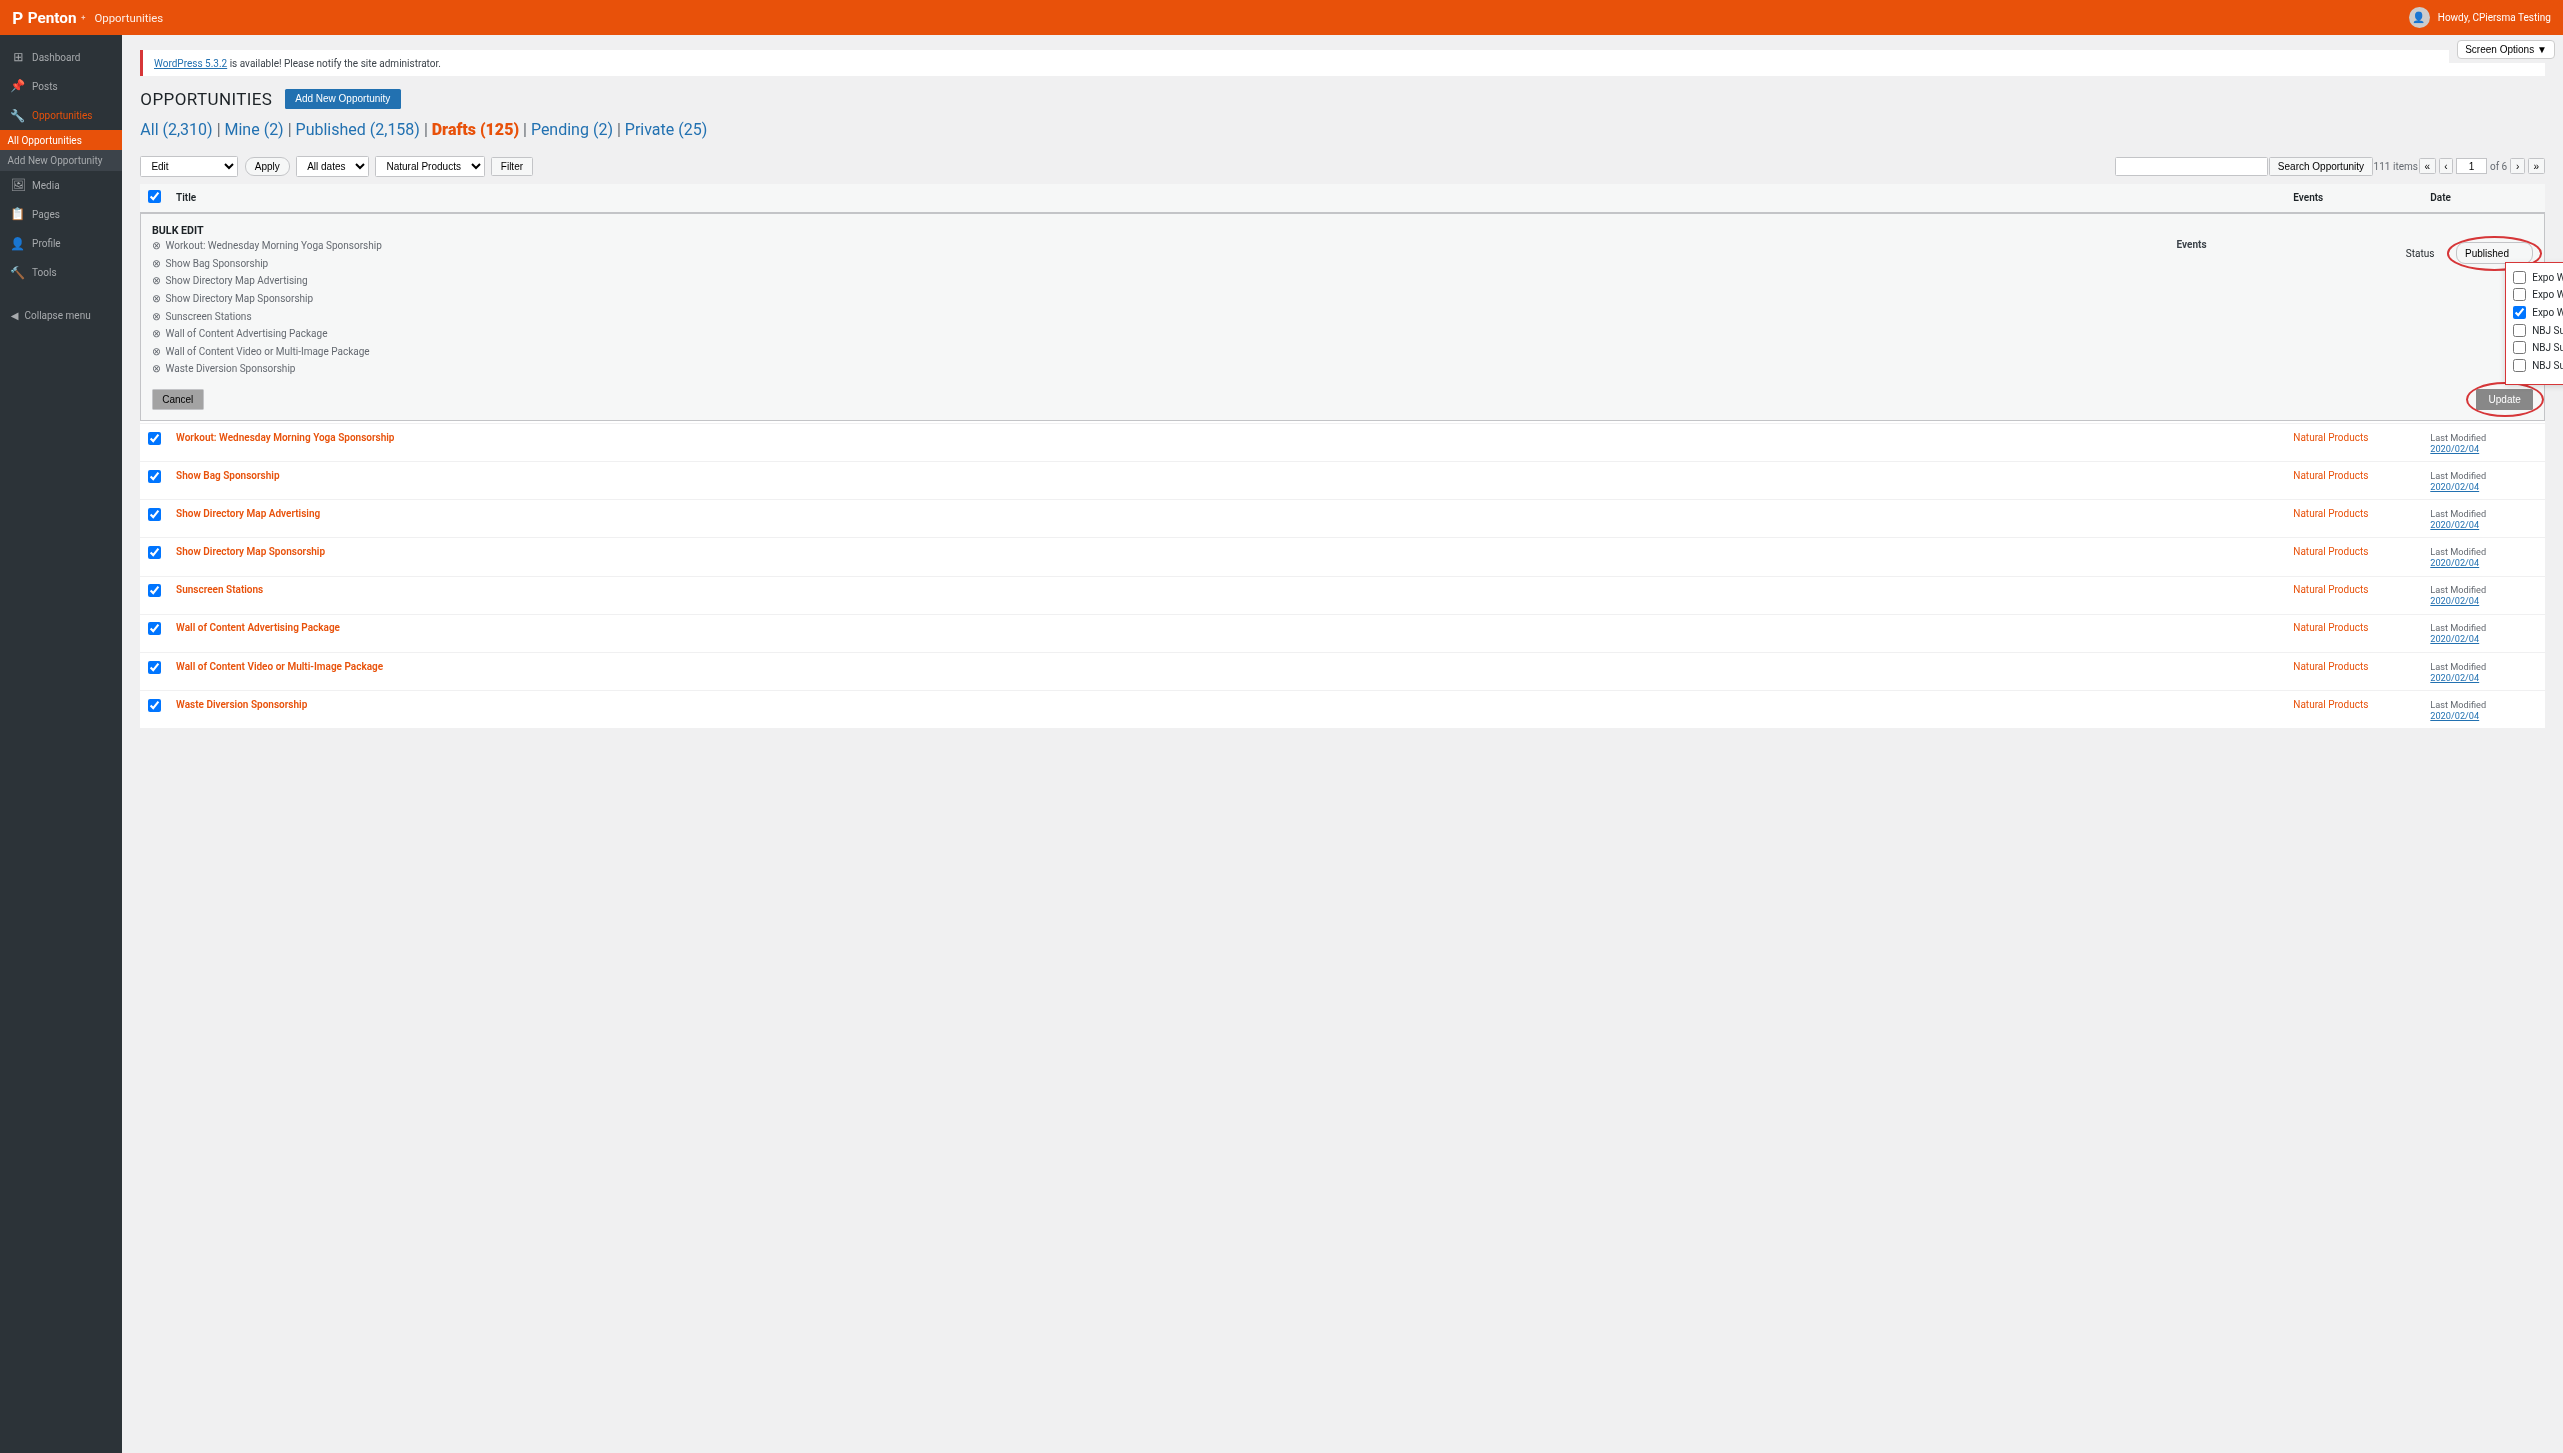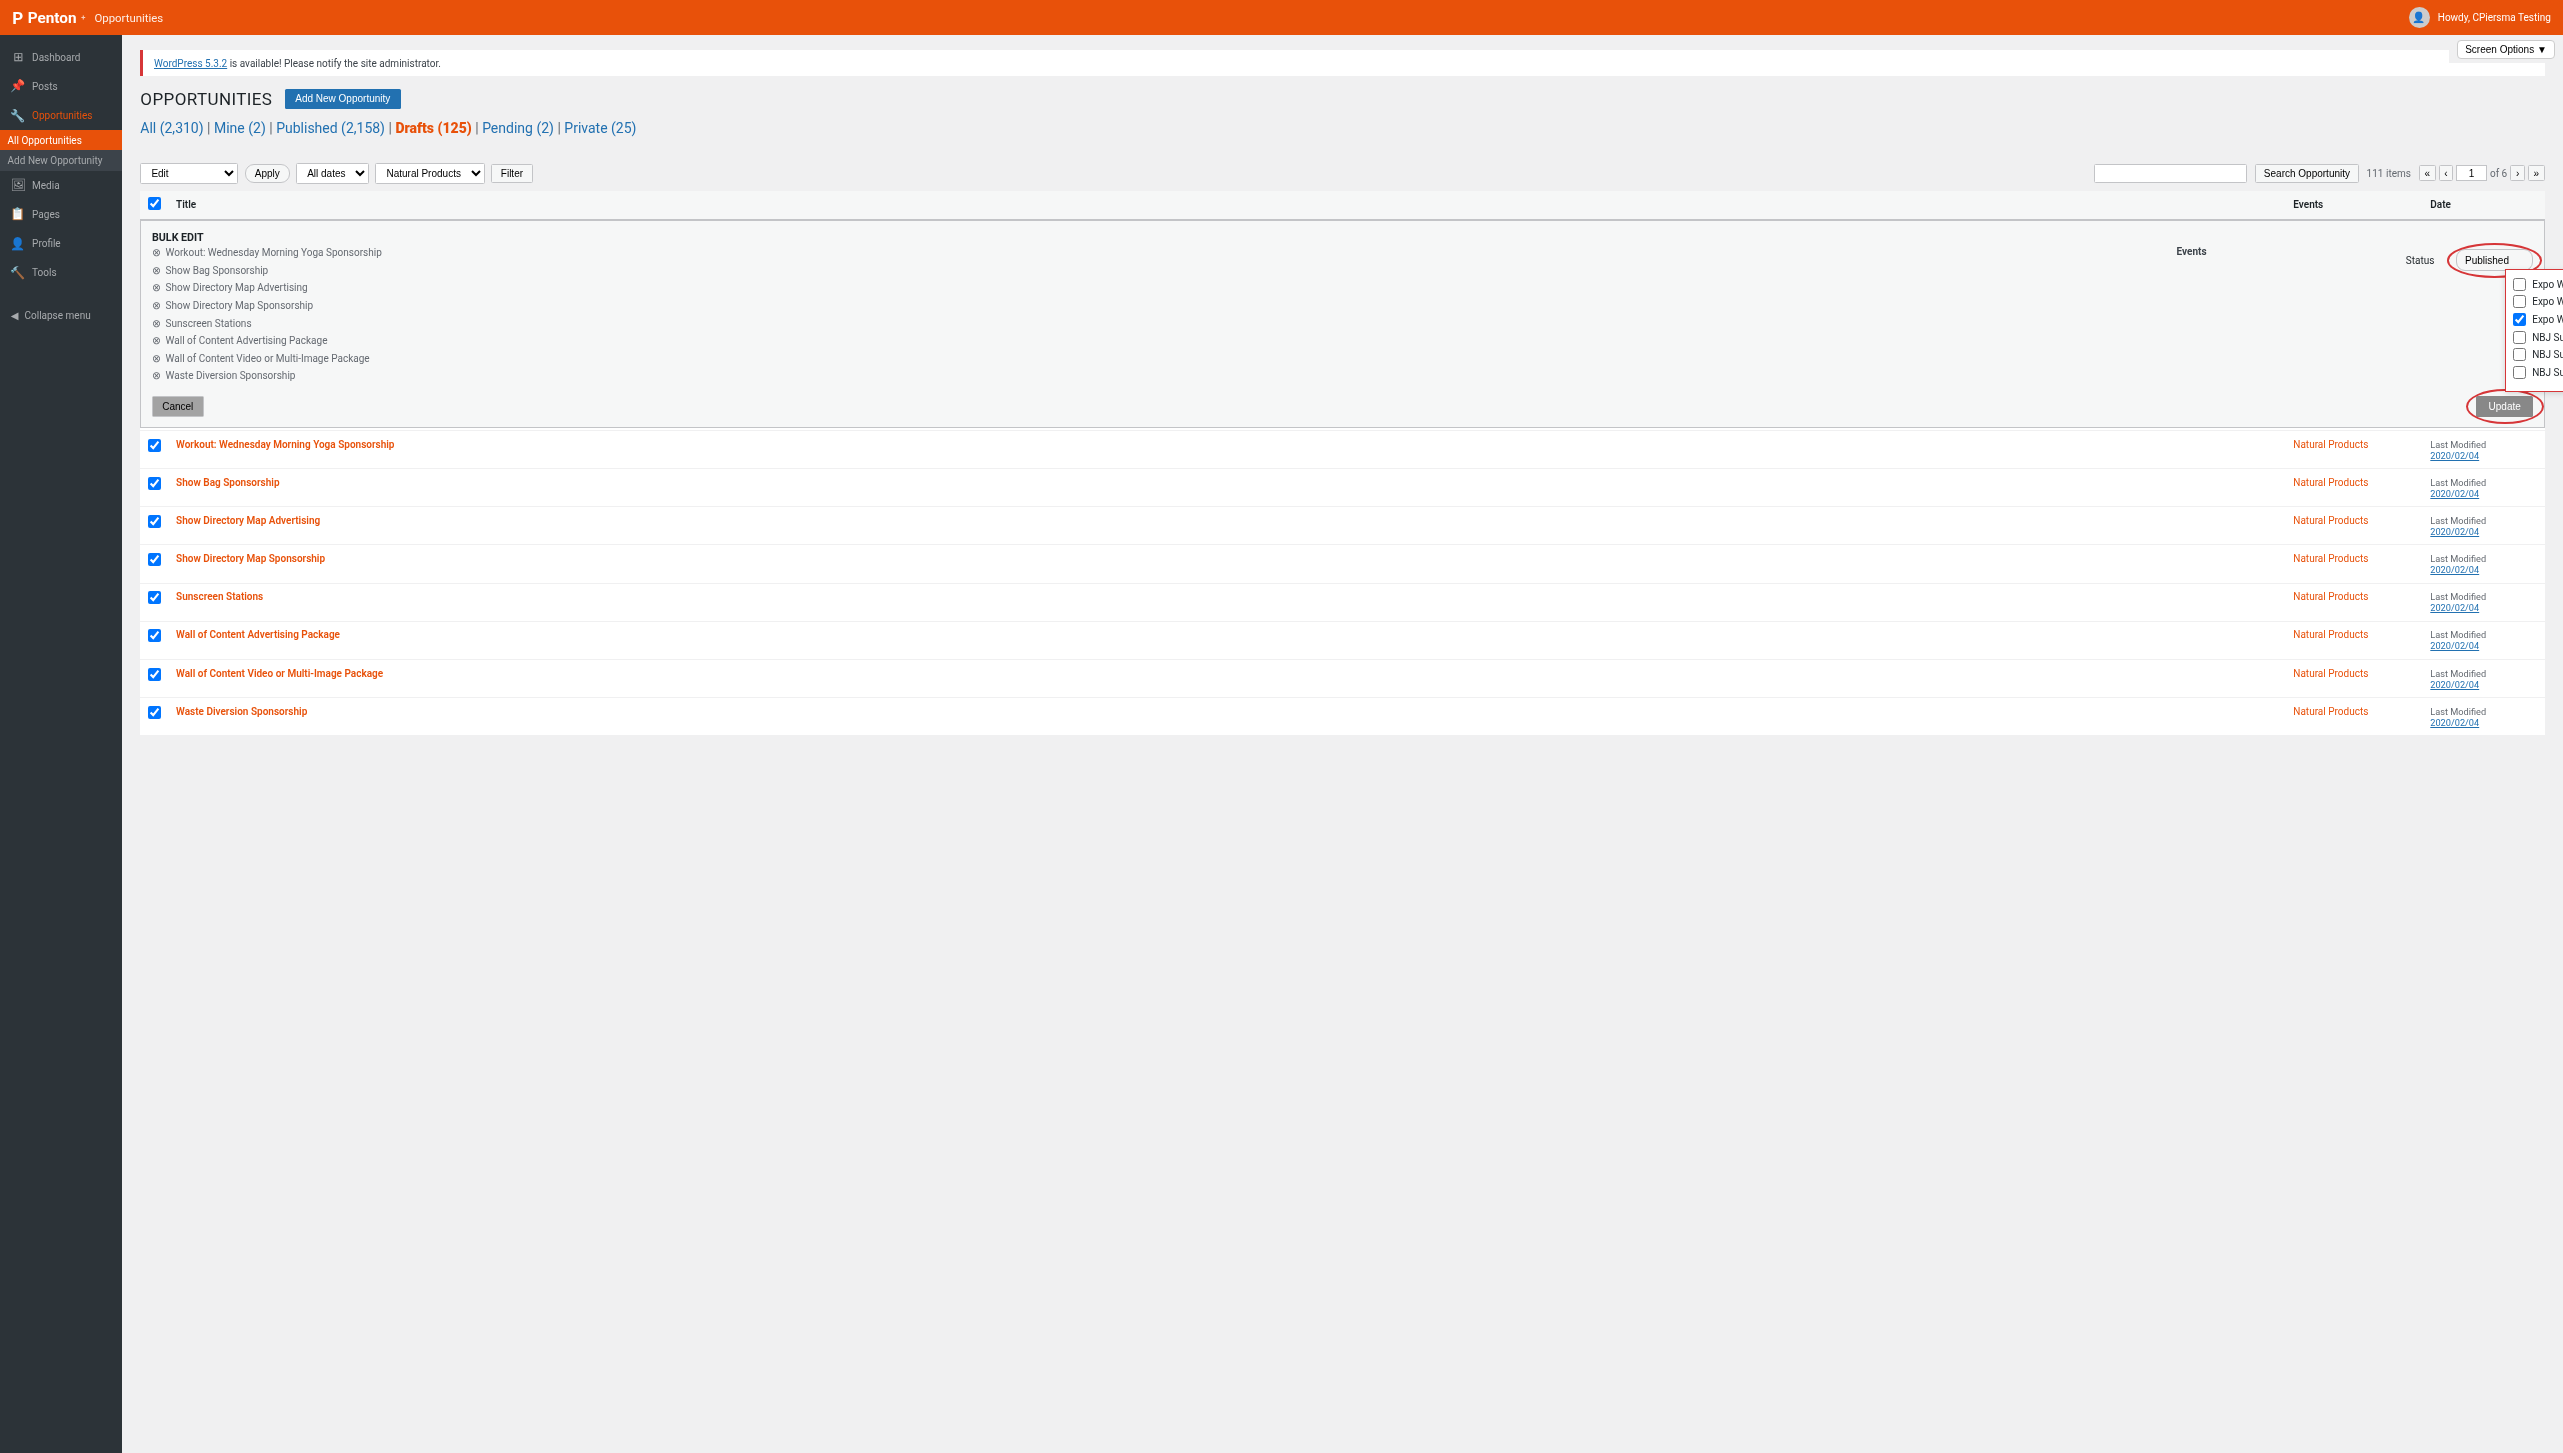--- a/index.html
+++ b/index.html
@@ -102,29 +102,29 @@
       background: #2271b1;
       color: #fff;
       border: none;
       padding: 4.6px 10.7px;
       font-size: 10px;
       cursor: pointer;
       border-radius: 1.5px;
     }
 
     
-    .filter-links { margin-bottom: 27px; font-size: 14px; }
+    .filter-links { margin-bottom: 17px; font-size: 16px; }
     .filter-links a { color: #2271b1; text-decoration: none; }
     .filter-links .current { font-weight: bold; color: #e8510a; }
     .filter-links span { color: #646970; }
 
     
     .toolbar { display: flex; align-items: center; gap: 6.1px; margin-bottom: 7.6px; justify-content: space-between; }
     .toolbar-left { display: flex; align-items: center; gap: 6.1px; }
-    .toolbar-right { display: flex; align-items: center; gap: 8px; font-size: 10px; color: #646970; }
+    .toolbar-right { display: flex; align-items: center; gap: 1px; font-size: 10px; color: #646970; }
     select.bulk-action {
       padding: 3.1px 6.1px;
       font-size: 10px;
       border: 0.8px solid #c3c4c7;
       background: #fff;
       border-radius: 1.5px;
       cursor: pointer;
     }
     .apply-btn {
       padding: 3.1px 9.2px;

